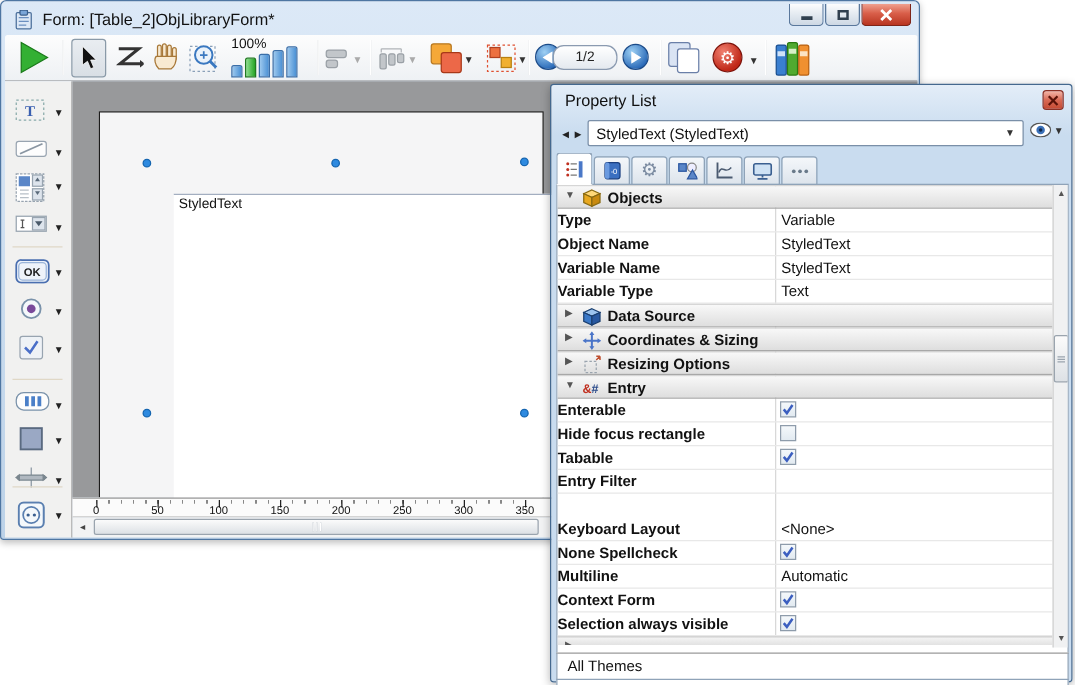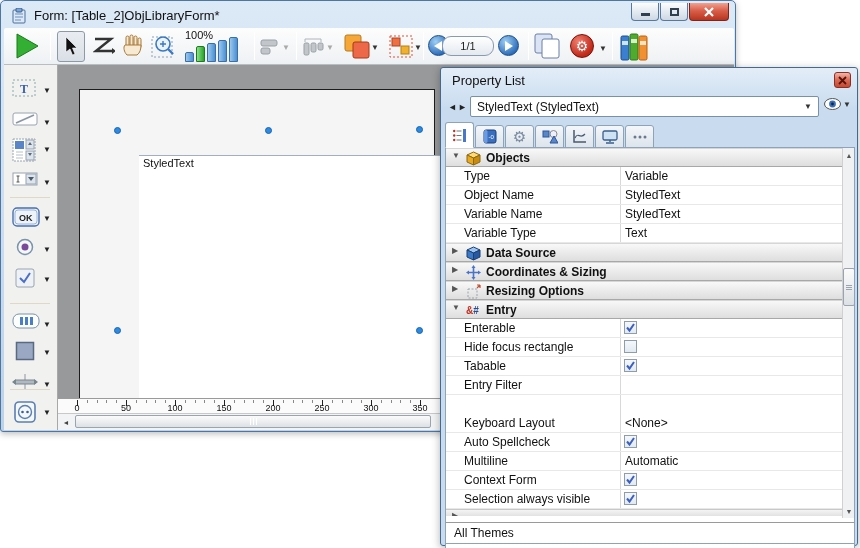--- a/index.html
+++ b/index.html
@@ -111,21 +111,21 @@
   .ptab { position:absolute; top:3px; width:29px; height:23px; border:1px solid #8fa3b8;
     border-radius:3px 3px 0 0; background:linear-gradient(#f4f7fa,#dde4ec);
     display:flex; align-items:center; justify-content:center; }
   .ptab.sel { top:0; height:26px; background:#fff; border-bottom:1px solid #fff; }
 
   #grid { left:4px; top:80px; width:410px; height:464px; background:#fff;
     border:1px solid #8fa3b8; border-top:none; overflow:hidden; }
   #col-divider { position:absolute; left:174px; top:0; width:1px; height:361px; background:#d8d8d8; }
   .prow { position:absolute; left:0; width:396px; height:19px; border-bottom:1px solid #e8e8e8;
     font-size:12px; color:#111; }
-  .prow .plabel { position:absolute; left:18px; top:2px; }
+  .prow .plabel { position:absolute; left:0; top:2px;font-weight:bold; }
   .prow .pvalue { position:absolute; left:179px; top:2px; }
   .psec { position:absolute; left:0; width:396px; height:19px;
     background:linear-gradient(#f8f8f8,#dedede); border-top:1px solid #d6d6d6;
     border-bottom:1px solid #a8a8a8; font-size:12px; }
   .psec .sec-label { position:absolute; left:40px; top:2px; font-weight:bold; color:#111; }
   .sec-arrow { position:absolute; left:6px; top:2px; width:10px; font-size:8px; color:#555; }
   .sec-arrow.exp::before { content:"▼"; }
   .sec-arrow.col::before { content:"▶"; }
   .sec-ico { position:absolute; left:20px; top:2px; width:16px; height:15px; }
   .cb { position:absolute; left:178px; top:2px; width:13px; height:13px;
@@ -258,21 +258,21 @@
             <rect x="12" y="11" width="8" height="8" fill="#f0b030" stroke="#b88010"></rect>
           </svg>
         <span class="dd">▼</span>
       </div>
       <div class="abs tsep" style="left:419px"></div>
       <div class="abs navcirc" style="left:424px">
         <svg width="9" height="10">
             <polygon points="8,0 8,10 0,5" fill="#fff"></polygon>
           </svg>
       </div>
-      <div id="page-field" class="abs">1/1</div>
+      <div id="page-field" class="abs">1/2</div>
       <div class="abs navcirc" style="left:494px">
         <svg width="9" height="10">
             <polygon points="1,0 1,10 9,5" fill="#fff"></polygon>
           </svg>
       </div>
       <div class="abs tsep" style="left:524px"></div>
       <div class="abs tbtn" style="left:530px;top:5px">
         <svg width="27" height="27">
             <rect x="1" y="1" width="17" height="19" rx="2" fill="#dae4f4" stroke="#6a7fa8"></rect>
             <rect x="8" y="6" width="17" height="19" rx="2" fill="#ffffff" stroke="#6a7fa8"></rect>
@@ -598,21 +598,21 @@
         </div>
       <div class="prow" style="top:228px">
           <span class="plabel">Entry Filter</span>
           <span class="pvalue"></span>
         </div>
       <div class="prow" style="top:266px">
           <span class="plabel">Keyboard Layout</span>
           <span class="pvalue">&lt;None&gt;</span>
         </div>
       <div class="prow" style="top:285px">
-          <span class="plabel">Auto Spellcheck</span>
+          <span class="plabel">None Spellcheck</span>
         <span class="cb checked">
             <svg width="11" height="11">
               <path d="M2 5.5 L4.5 8.5 L9 2" fill="none" stroke="#3c5fc0" stroke-width="2"></path>
             </svg>
           </span>
         </div>
       <div class="prow" style="top:304px">
           <span class="plabel">Multiline</span>
           <span class="pvalue">Automatic</span>
         </div>

